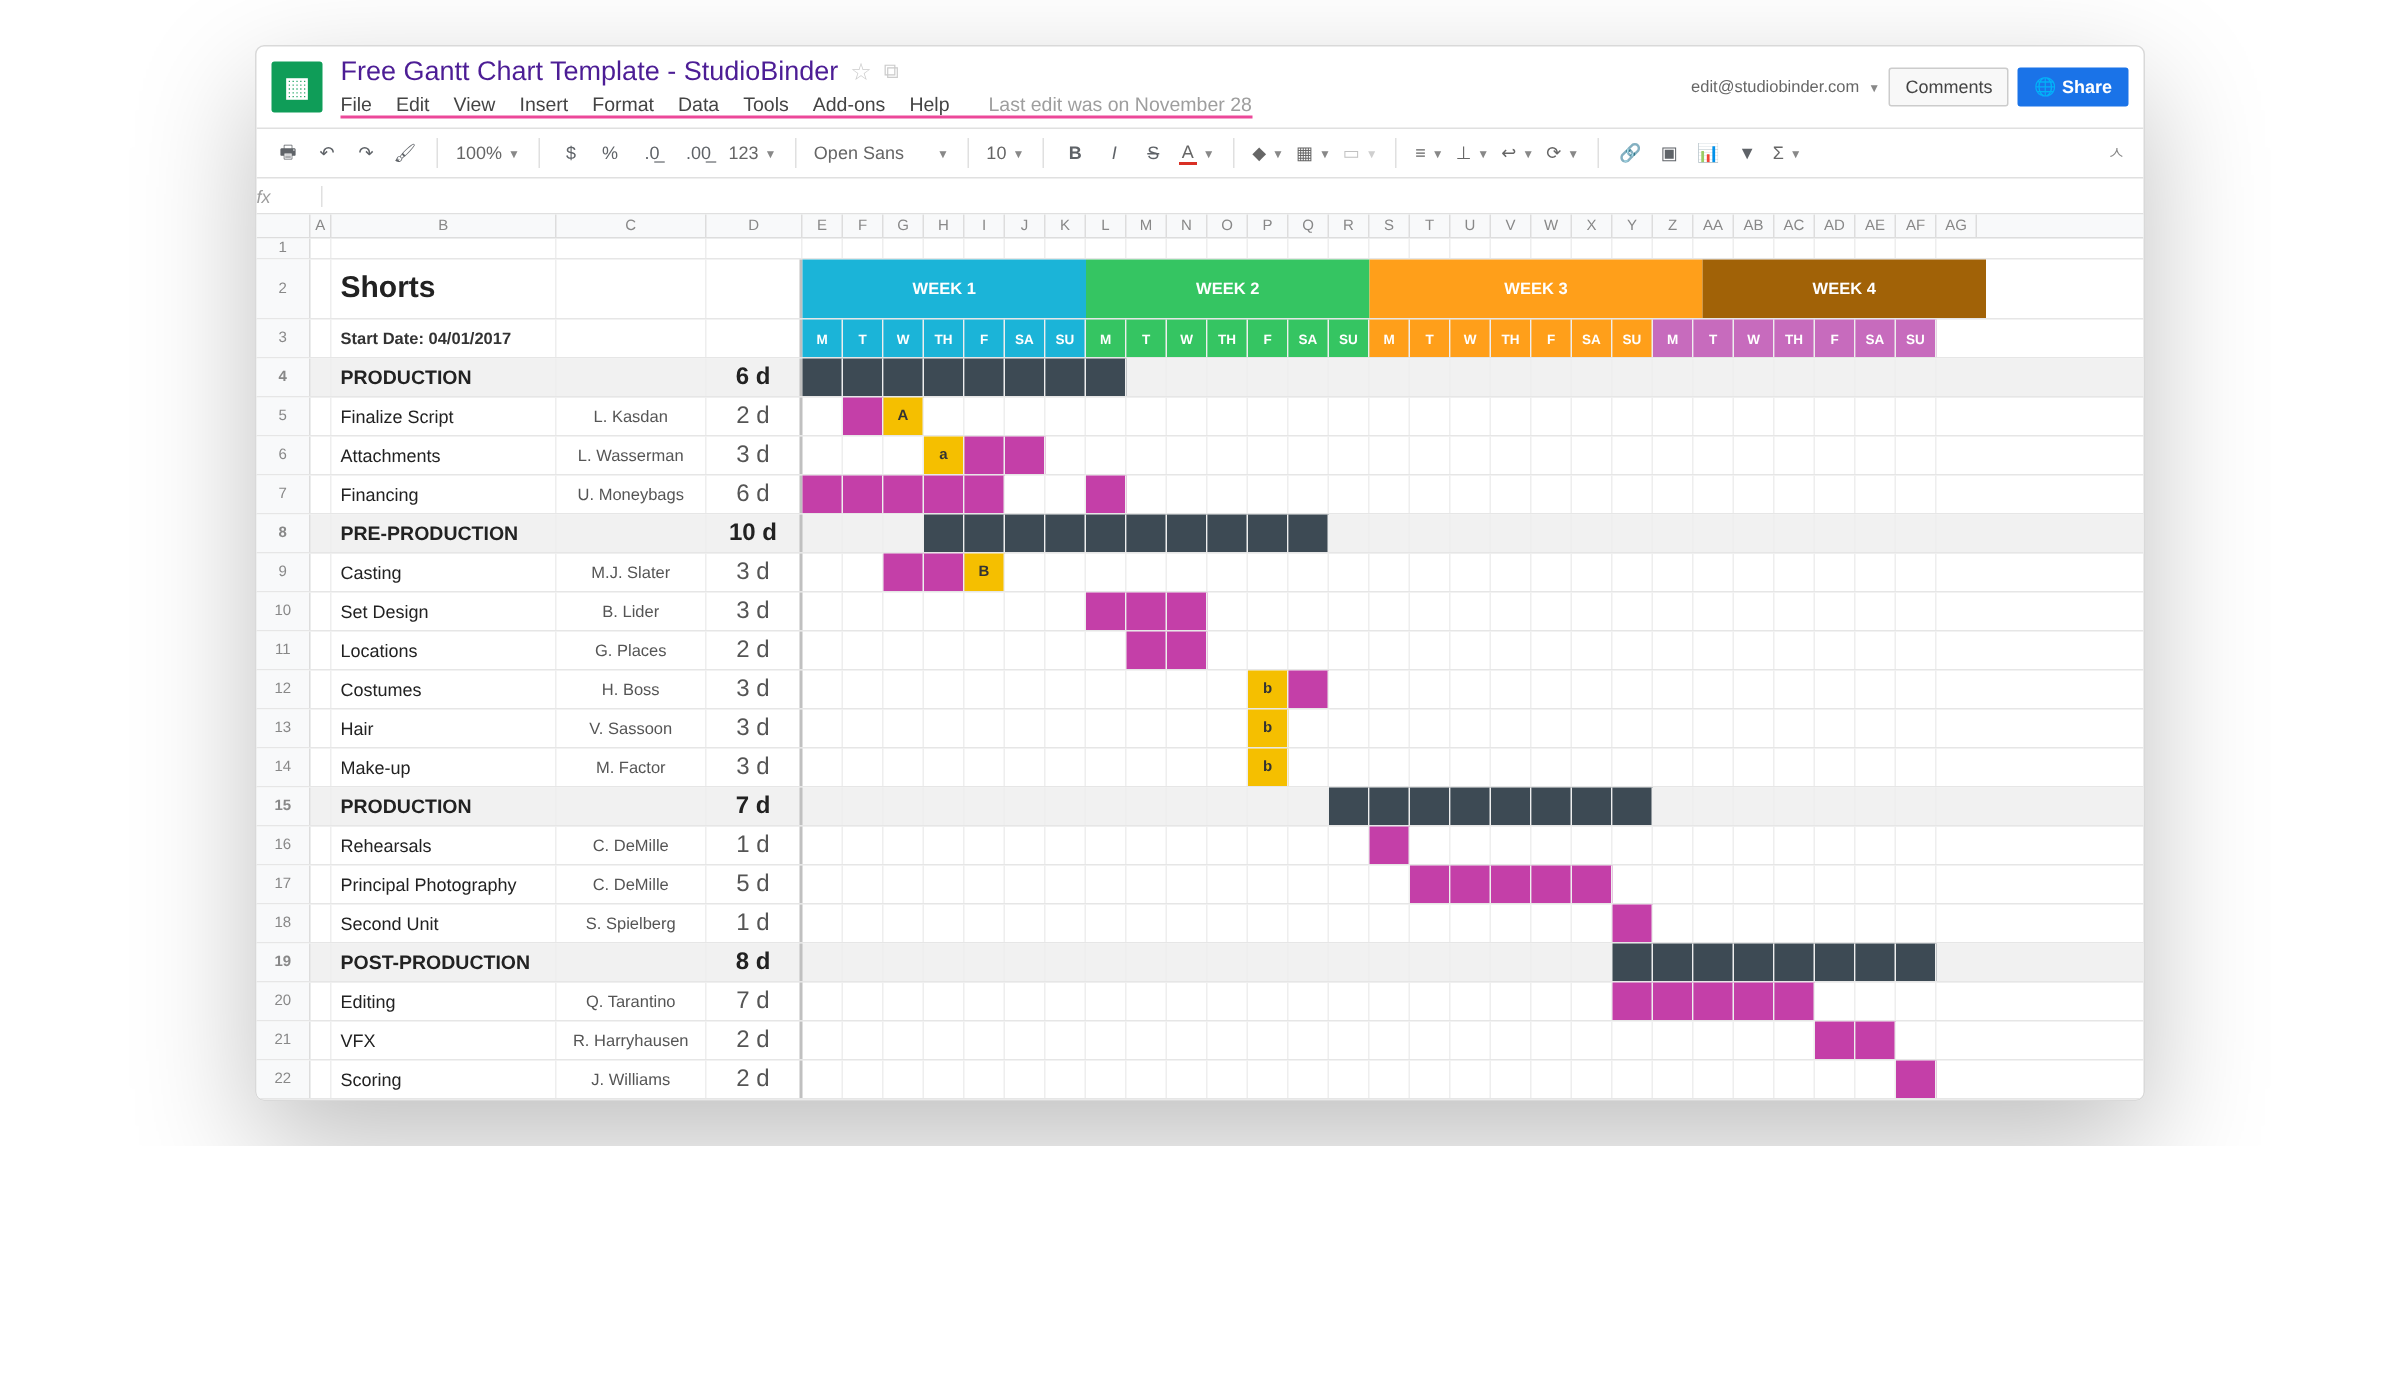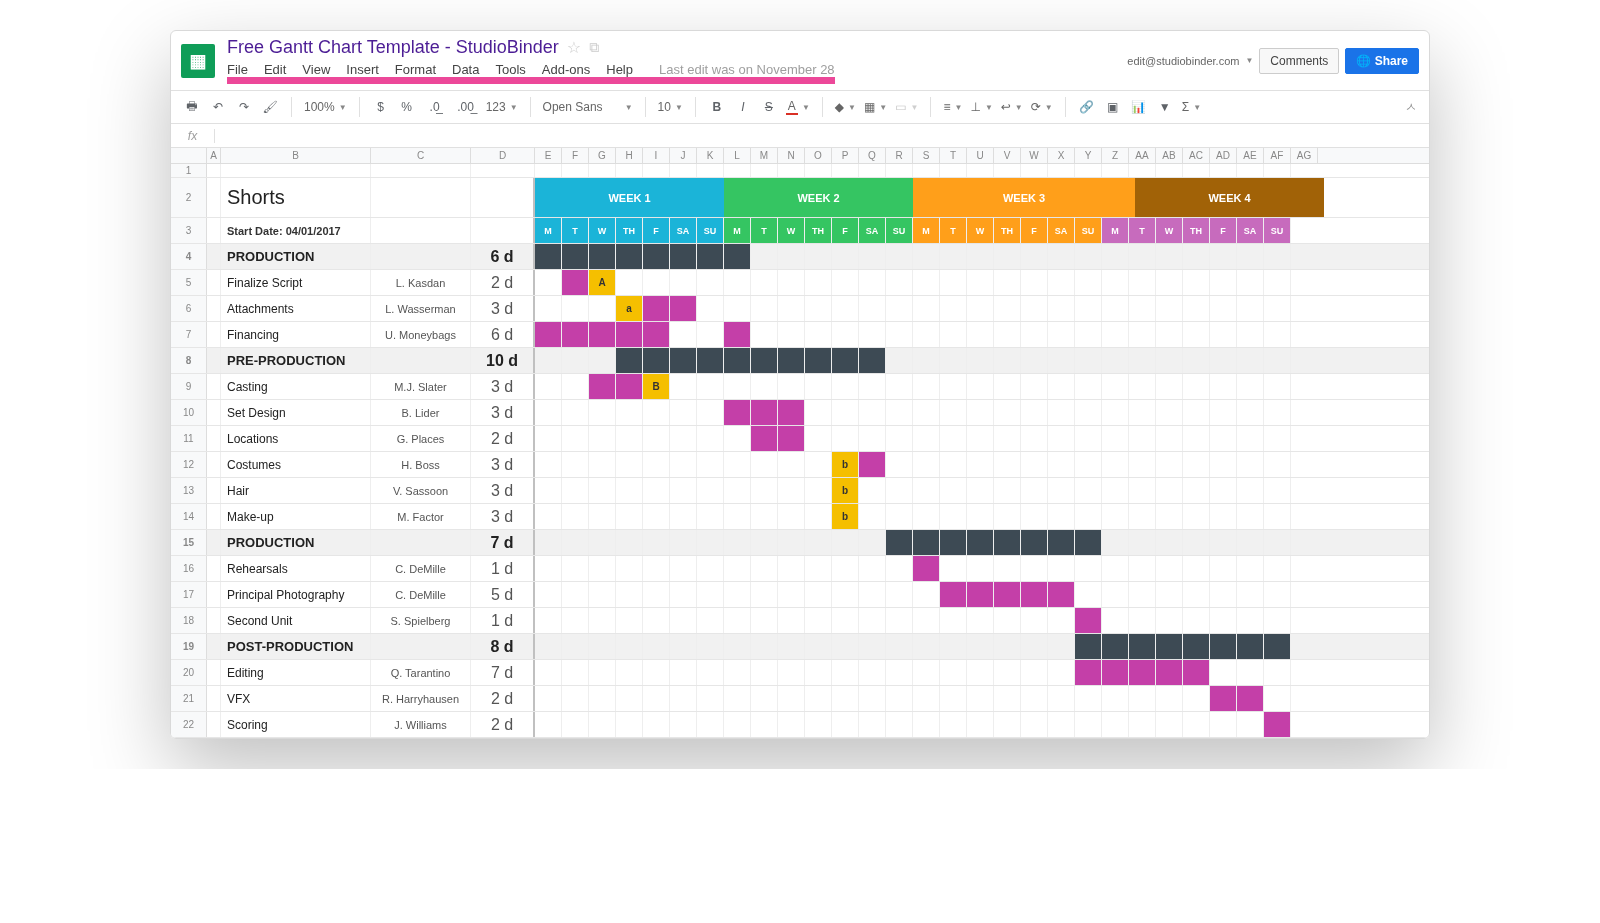--- a/index.html
+++ b/index.html
@@ -5,47 +5,47 @@
 html,body{margin:0;padding:0;background:#fff;font-family:Arial,Helvetica,sans-serif;font-size:12px;color:#222}
 *{box-sizing:border-box}
 .chrome{width:1260px;margin:30px auto;border:1px solid #d9d9d9;border-radius:6px;overflow:hidden;box-shadow:0 30px 80px rgba(0,0,0,.25)}
 .titlebar{display:flex;align-items:center;padding:6px 10px;border-bottom:1px solid #e0e0e0}
 .logo{width:34px;height:34px;background:#0f9d58;color:#fff;display:flex;align-items:center;justify-content:center;font-size:18px;font-weight:bold;border-radius:2px;margin-right:12px}
 .doc-title{font-size:18px;color:#4c1d95}
 .star{color:#ccc;margin-left:8px;font-size:16px}
 .account{margin-left:auto;font-size:11px;color:#666;display:flex;align-items:center;gap:6px}
 .btn{padding:5px 10px;border:1px solid #ccc;border-radius:2px;font-size:12px;color:#444;background:#f8f8f8;cursor:pointer}
 .btn.share{background:#1a73e8;color:#fff;border-color:#1a73e8;font-weight:bold}
-.menubar{display:flex;align-items:center;gap:16px;padding:0 56px 6px;border-bottom:7px solid #ec4899;font-size:13px;color:#444}
+.menubar{display:flex;align-items:center;gap:16px;padding:0 56px 6px;border-bottom:2px solid #ec4899;font-size:13px;color:#444}
 .menubar span{cursor:pointer}
 .menubar .hint{color:#9e9e9e;margin-left:10px}
 .toolbar{display:flex;align-items:center;gap:8px;padding:6px 12px;border-bottom:1px solid #e0e0e0;color:#666;font-size:12px}
 .toolbar .sep{width:1px;height:20px;background:#e0e0e0;margin:0 4px}
 .toolbar .ico{width:18px;height:18px;display:flex;align-items:center;justify-content:center;cursor:pointer;color:#5f6368}
 .toolbar .dd{display:flex;align-items:center;gap:4px;cursor:pointer}
 .caret{font-size:8px;color:#888}
 .fx{display:flex;align-items:center;border-bottom:1px solid #e0e0e0;height:24px}
-.fx-label{width:44px;text-align:center;color:#9e9e9e;font-style:italic;border-right:1px solid #e0e0e0}
+.fx-label{width:44px;color:#9e9e9e;font-style:italic;border-right:1px solid #e0e0e0}
 .grid{position:relative}
 .col-header{display:flex;background:#f8f9fa;border-bottom:1px solid #ddd}
 .rowhead-spacer{width:36px;border-right:1px solid #ddd}
 .ch{border-right:1px solid #ddd;text-align:center;font-size:10px;color:#888;padding:2px 0}
 .chA{width:14px}.chB{width:150px}.chC{width:100px}.chD{width:64px}.chDay{width:27px}
 .row{display:flex;border-bottom:1px solid #e6e6e6;min-height:26px}
 .rh{width:36px;border-right:1px solid #ddd;background:#f8f9fa;text-align:center;font-size:10px;color:#888;display:flex;align-items:center;justify-content:center}
 .cA{width:14px;border-right:1px solid #eee}
 .cB{width:150px;border-right:1px solid #eee;padding:4px 6px;display:flex;align-items:center}
 .cC{width:100px;border-right:1px solid #eee;padding:2px 4px;display:flex;align-items:center;justify-content:center;text-align:center;font-size:11px;color:#555}
 .cD{width:64px;border-right:2px solid #c0c0c0;display:flex;align-items:center;justify-content:center;font-size:16px;color:#555}
 .days{display:flex;flex:0 0 auto}
 .day{width:27px;border-right:1px solid #eee;display:flex;align-items:center;justify-content:center;font-size:9px}
 .row.section{background:#f1f1f1;font-weight:bold}
 .row.section .cD{font-weight:bold;color:#222}
 .row.section .cB{font-size:13px;color:#222}
-.row.title .cB{font-size:20px;font-weight:normal;color:#222}
+.row.title .cB{font-size:20px;font-weight:bold;color:#222}
 .row.title{min-height:40px}
 .row.startdate .cB{font-size:11px;font-weight:bold;color:#333}
 .week-hdr{color:#fff;font-weight:bold;font-size:11px;display:flex;align-items:center;justify-content:center}
 .w1{background:#1bb4d8}.w2{background:#35c562}.w3{background:#ff9f1a}.w4{background:#a16207}
 .dayhdr{color:#fff;font-weight:bold;font-size:9px}
 .w1d{background:#1bb4d8}.w2d{background:#35c562}.w3d{background:#ff9f1a}.w4d{background:#c76bbd}
 .bar-section{background:#3d4a54}
 .bar-task{background:#c43fa8}
 .bar-marker{background:#f5bf00;color:#333;font-weight:bold;font-size:10px}
 .row.blank{min-height:14px}

